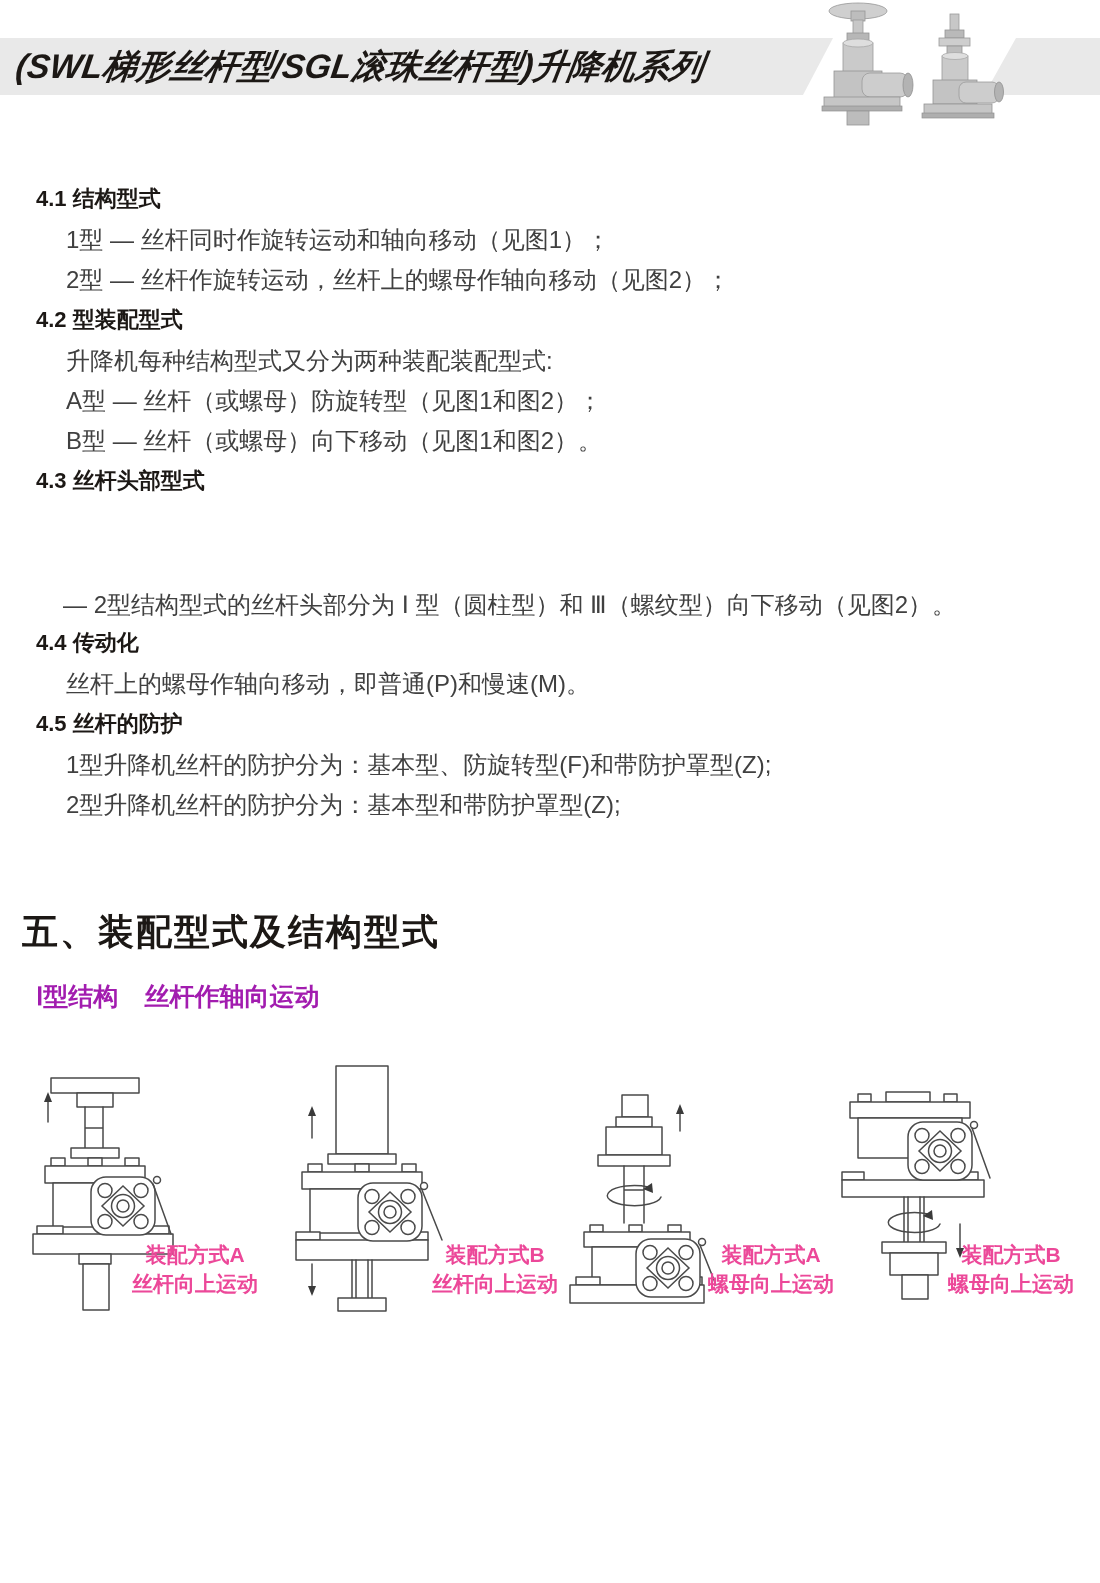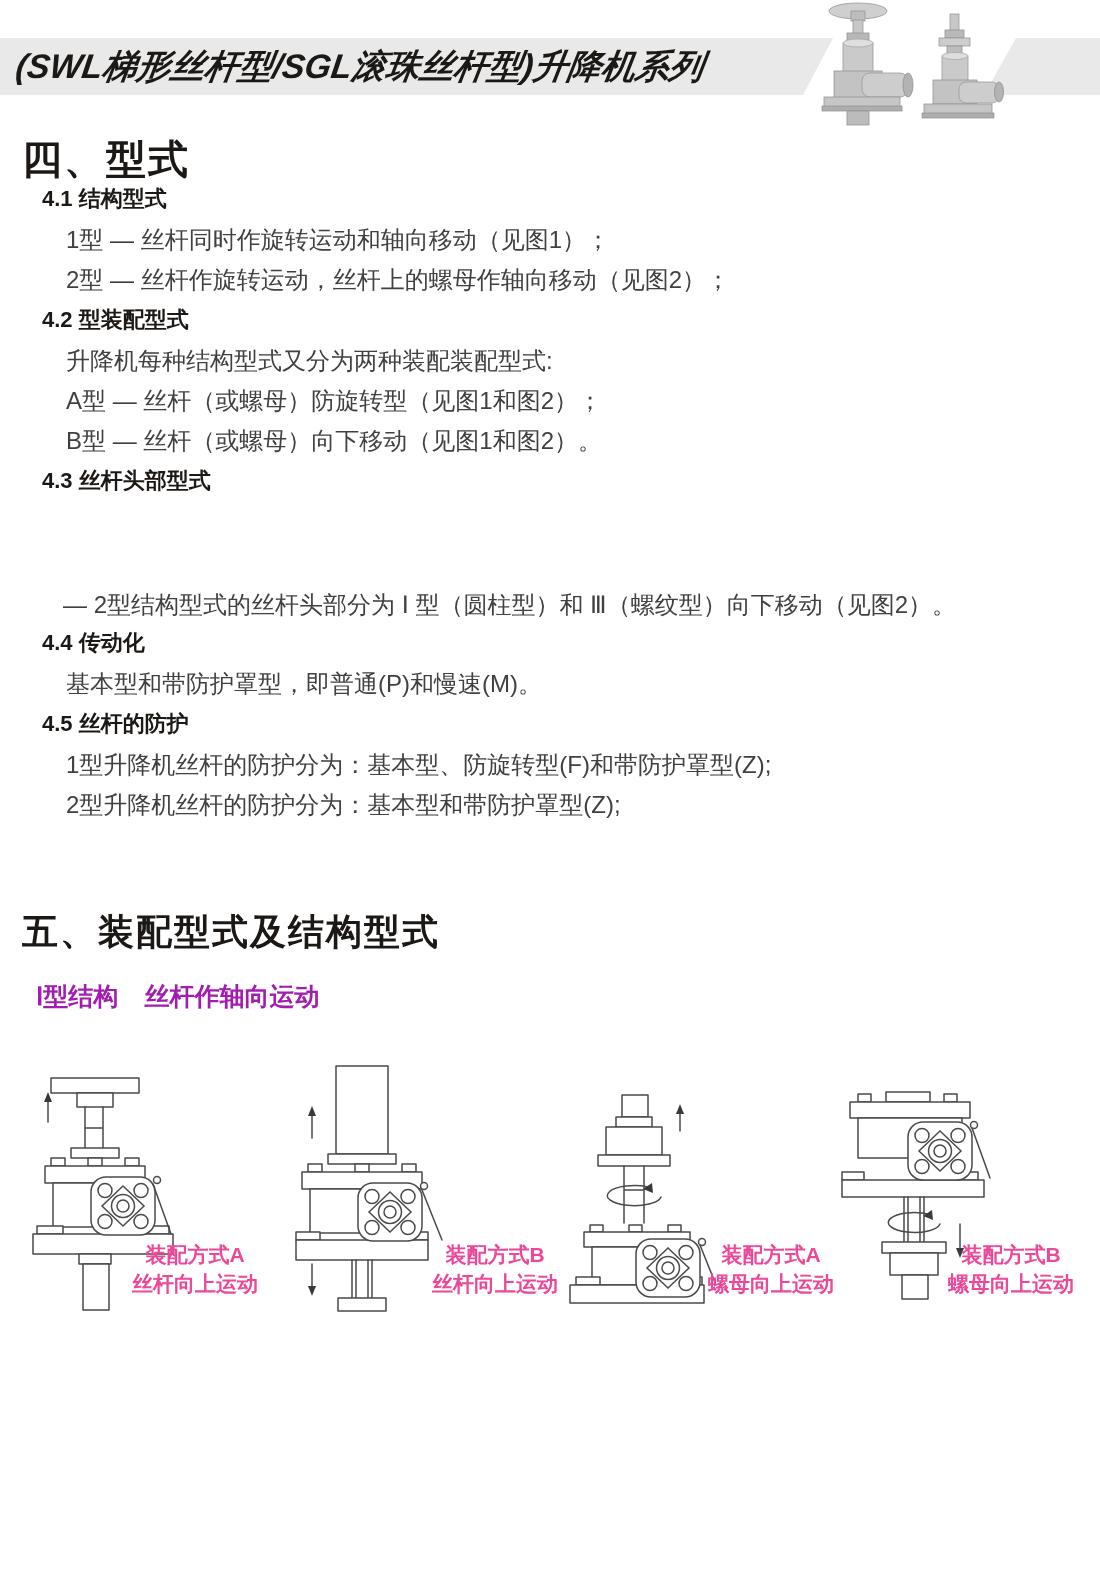--- a/index.html
+++ b/index.html
@@ -9,21 +9,21 @@
   
   .banner{position:absolute;left:0;top:38px;width:833px;height:57px;background:#e9e9e9;
           clip-path:polygon(0 0,833px 0,803px 57px,0 57px);}
   .banner-title{position:absolute;left:16px;top:0;line-height:57px;font-size:34px;font-weight:800;
           font-style:italic;display:inline-block;transform:skewX(-8deg);letter-spacing:0px;white-space:nowrap;color:#1c1815;}
   .banner-right{position:absolute;left:984px;top:38px;width:116px;height:57px;background:#e9e9e9;
           clip-path:polygon(32px 0,116px 0,116px 57px,0 57px);}
   
   .h1{position:absolute;font-weight:800;font-size:40px;letter-spacing:2px;white-space:nowrap;color:#1c1815;}
   .h1b{position:absolute;font-weight:800;font-size:36px;letter-spacing:2px;white-space:nowrap;color:#1c1815;}
-  .h2{position:absolute;font-weight:800;font-size:22px;white-space:nowrap;color:#1c1815;margin-left:6px;}
+  .h2{position:absolute;font-weight:800;font-size:22px;white-space:nowrap;color:#1c1815;}
   .h3{position:absolute;font-weight:800;font-size:25px;white-space:nowrap;color:#a21caf;}
   .h3 .gap{display:inline-block;width:26px;}
   .bl{position:absolute;font-size:24px;white-space:nowrap;color:#404040;text-align:center;}
   
   .caption{position:absolute;font-size:21px;font-weight:800;line-height:29px;white-space:nowrap;color:#ec4899;text-align:center;}
   
   svg .ln{fill:#ffffff;stroke:#4a4a4a;stroke-width:1.5;stroke-linecap:round;stroke-linejoin:round;}
   svg .lnf{fill:none;stroke:#4a4a4a;stroke-width:1.5;stroke-linecap:round;}
   svg .ar{fill:#3a3a3a;stroke:none;}
 </style>
@@ -60,36 +60,35 @@
       <rect x="22" y="42" width="26" height="26" fill="#cacaca" stroke="#9b9b9b" stroke-width="0.8"></rect>
       <ellipse cx="35" cy="42" rx="13" ry="3.5" fill="#dedede" stroke="#a3a3a3" stroke-width="0.7"></ellipse>
       <rect x="13" y="66" width="44" height="24" fill="#c3c3c3" stroke="#949494" stroke-width="0.8"></rect>
       <rect x="39" y="68" width="40" height="21" rx="7" fill="#cdcdcd" stroke="#9b9b9b" stroke-width="0.8"></rect>
       <ellipse cx="79" cy="78" rx="4.5" ry="10" fill="#b3b3b3" stroke="#909090" stroke-width="0.8"></ellipse>
       <rect x="4" y="90" width="68" height="11" fill="#c6c6c6" stroke="#949494" stroke-width="0.8"></rect>
       <rect x="2" y="99" width="72" height="5" fill="#aeaeae" stroke="#909090" stroke-width="0.7"></rect>
     </g>
   </svg>
 
-  <div class="h1" style="left:22px;top:132px">四、型式</div>
 
   <div class="h2" style="left:36px;top:184px">4.1 结构型式</div>
   <div class="bl" style="left:66px;top:224px">1型 — 丝杆同时作旋转运动和轴向移动（见图1）；</div>
   <div class="bl" style="left:66px;top:264px">2型 — 丝杆作旋转运动，丝杆上的螺母作轴向移动（见图2）；</div>
 
   <div class="h2" style="left:36px;top:305px">4.2 型装配型式</div>
   <div class="bl" style="left:66px;top:345px">升降机每种结构型式又分为两种装配装配型式:</div>
   <div class="bl" style="left:66px;top:385px">A型 — 丝杆（或螺母）防旋转型（见图1和图2）；</div>
   <div class="bl" style="left:66px;top:425px">B型 — 丝杆（或螺母）向下移动（见图1和图2）。</div>
 
   <div class="h2" style="left:36px;top:466px">4.3 丝杆头部型式</div>
   <div class="bl" style="left:63px;top:589px">— 2型结构型式的丝杆头部分为 Ⅰ 型（圆柱型）和 Ⅲ（螺纹型）向下移动（见图2）。</div>
 
   <div class="h2" style="left:36px;top:628px">4.4 传动化</div>
-  <div class="bl" style="left:66px;top:668px">基本型和带防护罩型，即普通(P)和慢速(M)。</div>
+  <div class="bl" style="left:66px;top:668px">丝杆上的螺母作轴向移动，即普通(P)和慢速(M)。</div>
 
   <div class="h2" style="left:36px;top:709px">4.5 丝杆的防护</div>
   <div class="bl" style="left:66px;top:749px">1型升降机丝杆的防护分为：基本型、防旋转型(F)和带防护罩型(Z);</div>
   <div class="bl" style="left:66px;top:789px">2型升降机丝杆的防护分为：基本型和带防护罩型(Z);</div>
 
   <div class="h1b" style="left:22px;top:908px">五、装配型式及结构型式</div>
   <div class="h3" style="left:36px;top:980px">
     <span>Ⅰ型结构</span><span class="gap"></span><span>丝杆作轴向运动</span>
   </div>
 

